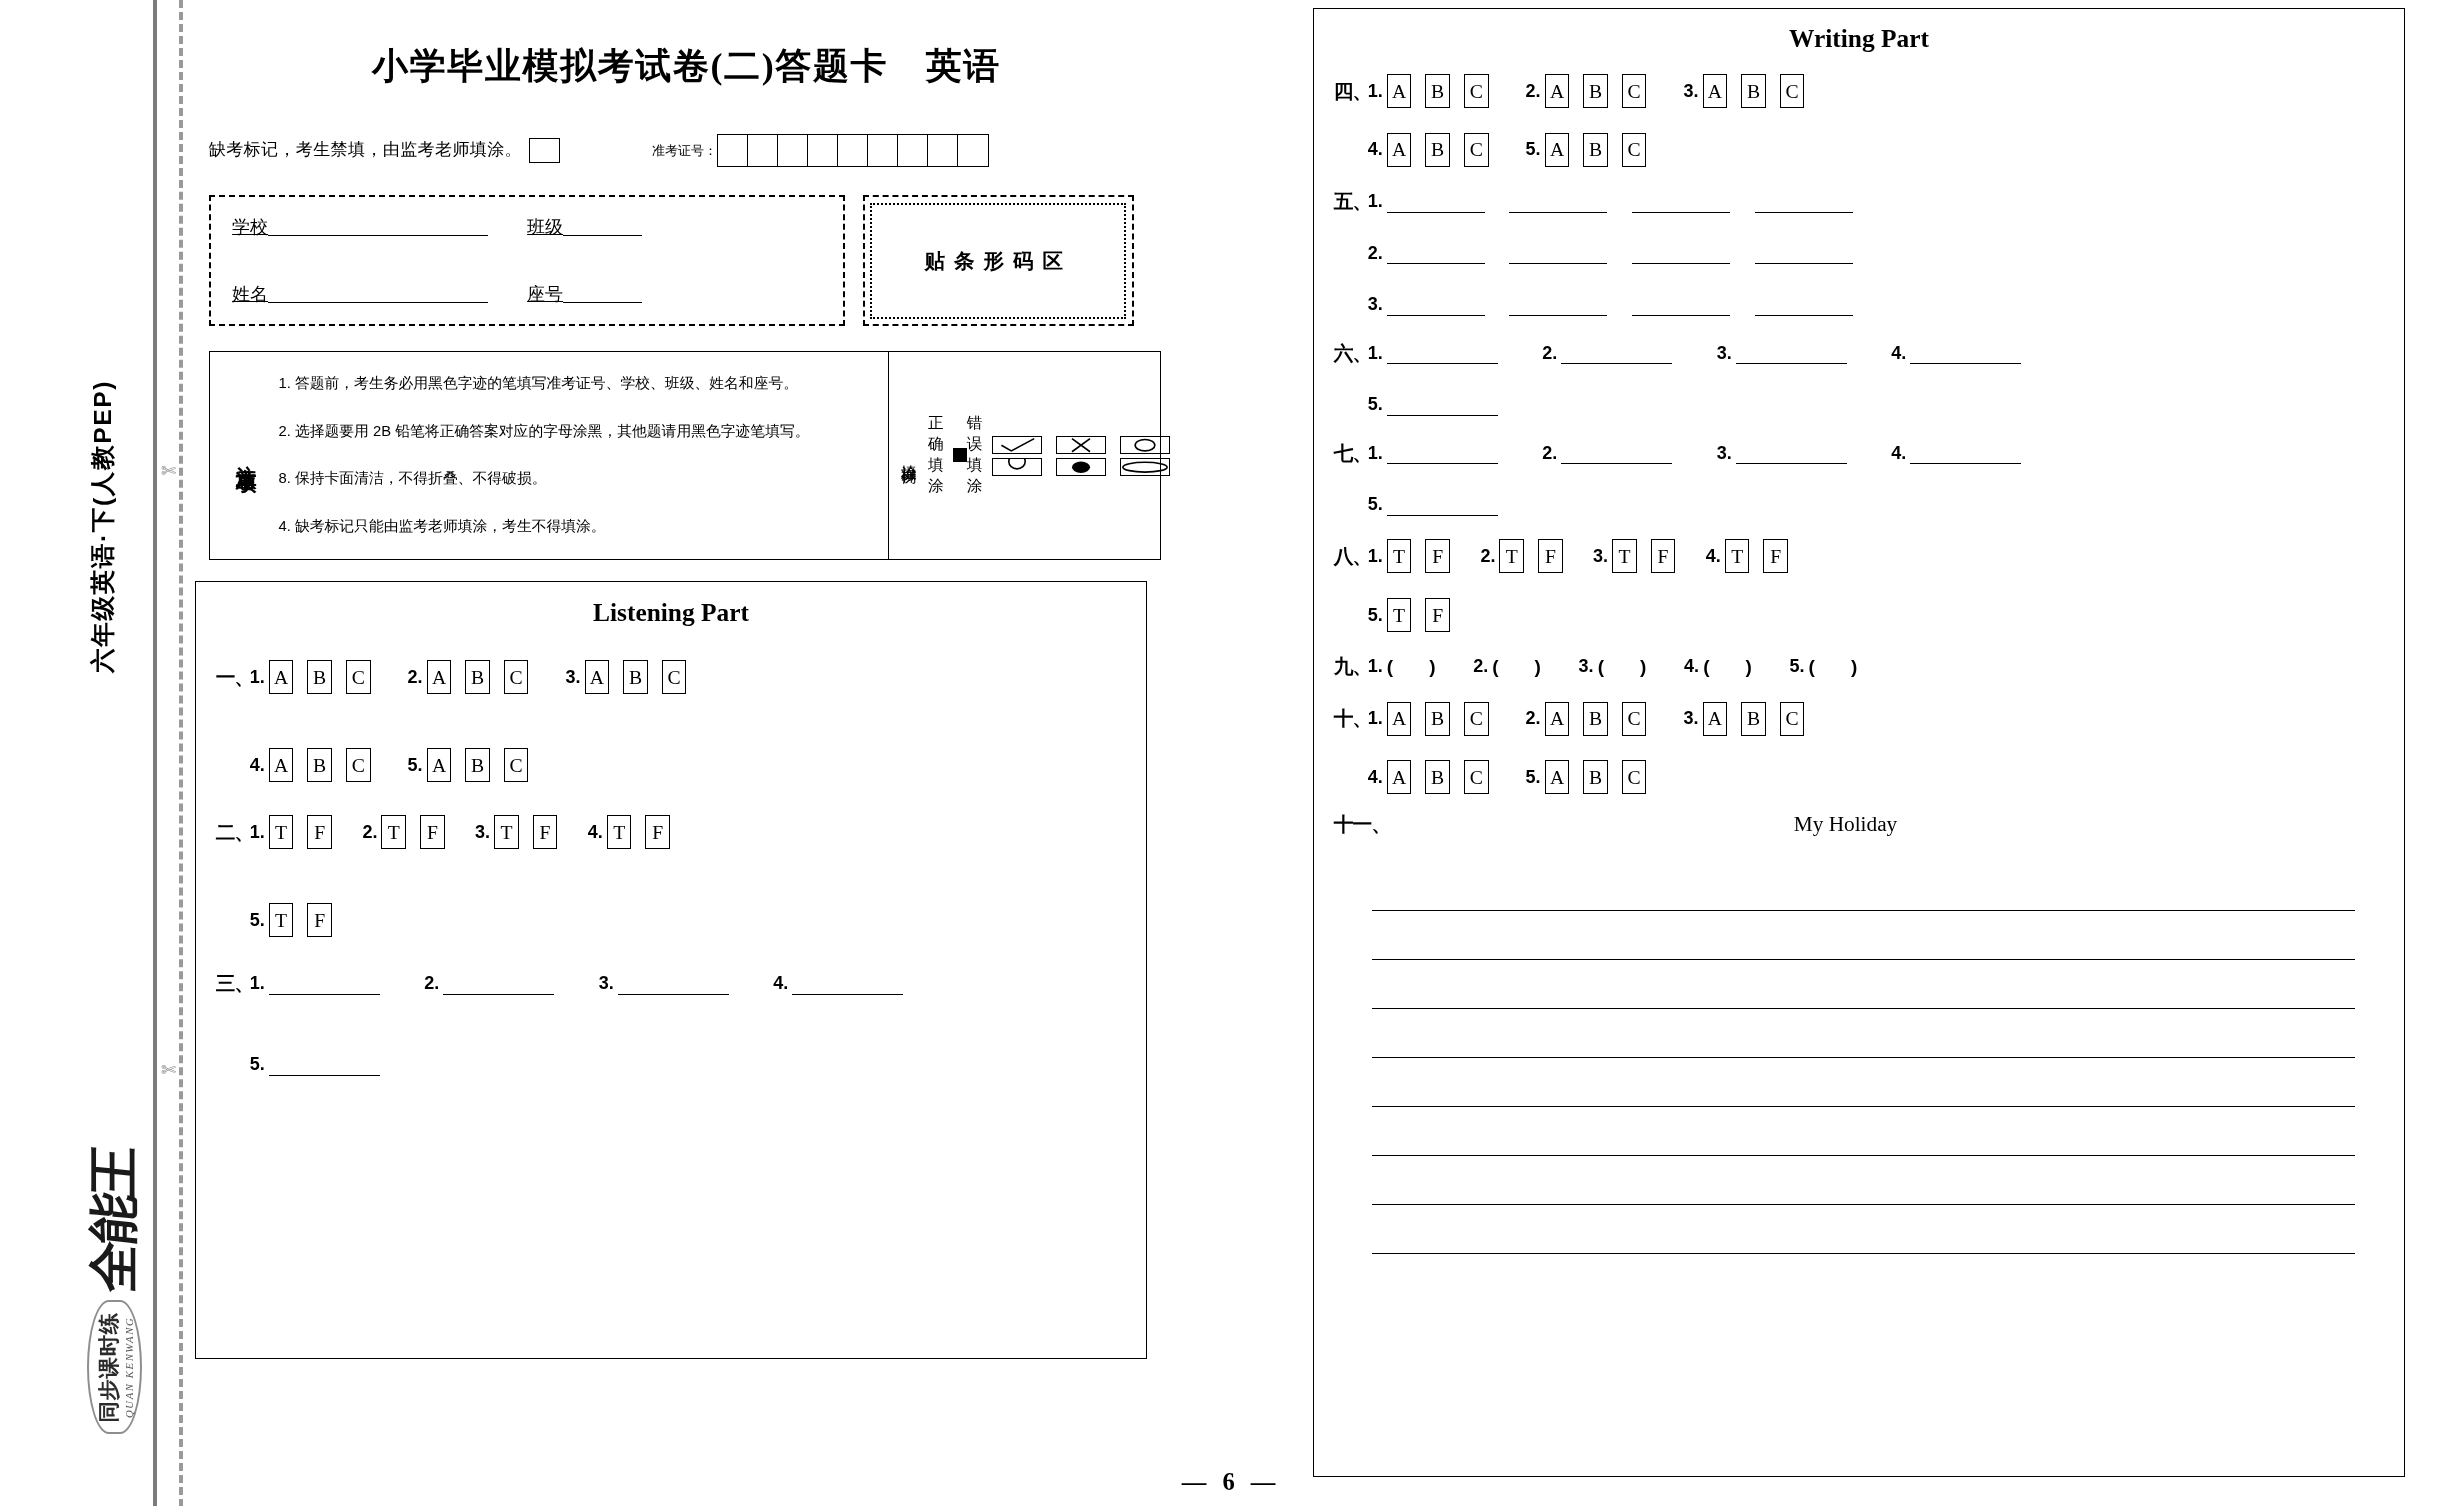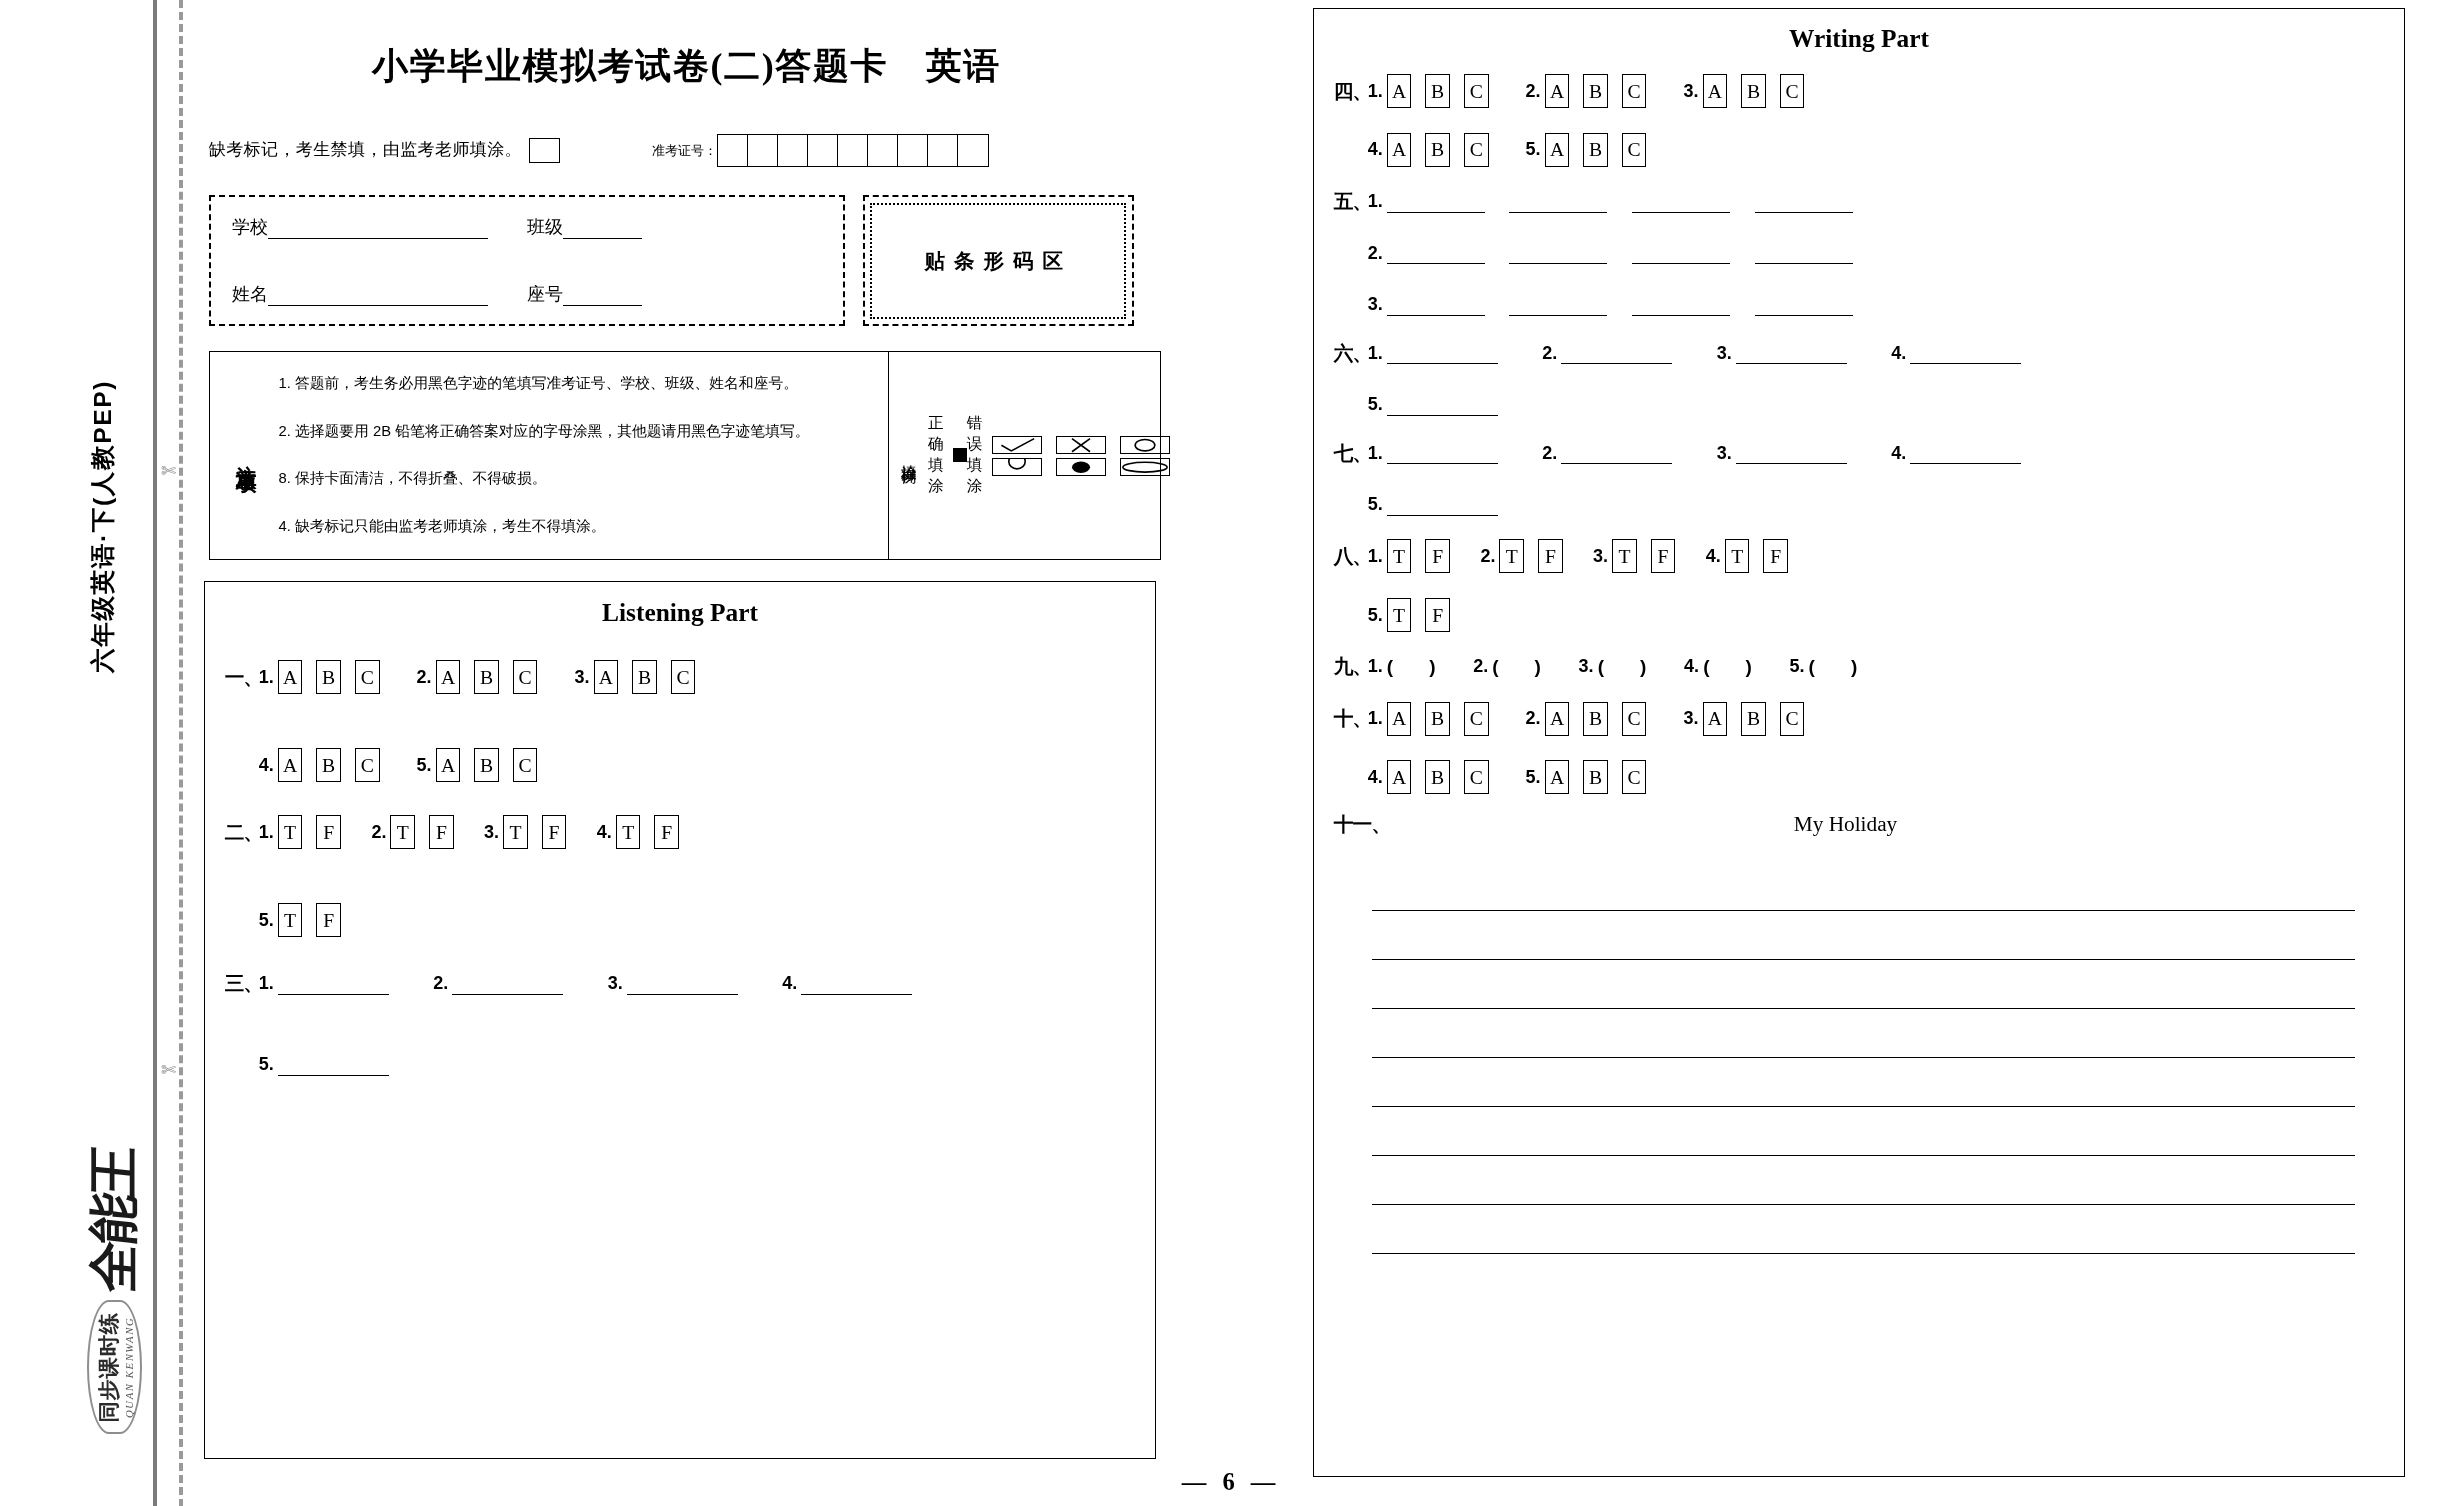--- a/index.html
+++ b/index.html
@@ -113,21 +113,21 @@
   
   #inforow { display: flex; margin-top: 28px; padding-left: 14.8px; gap: 18px; }
   #infobox {
     width: 636px; height: 131px;
     border: 2.5px dashed #000;
     padding: 18px 21.3px; box-sizing: border-box;
     display: flex; flex-direction: column; justify-content: space-between;
     font-family: "Liberation Sans", sans-serif; font-size: 18px;
   }
   .info-line { display: flex; align-items: flex-end; }
-  .info-field { display: flex; align-items: flex-end; }
+  .info-field { display: flex; align-items: center; text-decoration: underline; }
   .info-rule { border-bottom: 1.6px solid #000; height: 16.4px; }
   .rule-long  { width: 220px; }
   .rule-short { width: 79px; }
   .info-gap { width: 39px; }
 
   #barcode {
     width: 271px; height: 131px;
     border: 2.5px dashed #000;
     box-sizing: border-box; padding: 5.7px;
   }
@@ -194,22 +194,22 @@
   .wm { width: 48px; height: 16.4px; border: 1.6px solid #000; position: relative; }
   .wm svg { display: block; width: 100%; height: 100%; }
 
   
   .panel {
     border: 1.6px solid #000;
     box-sizing: border-box;
     position: relative;
   }
   #listening-panel {
-    margin-top: 21.3px; margin-left: 10px;
-    width: 952px; height: 878px;
+    margin-top: 21.3px; margin-left: 1px;
+    width: 952px; height: 778px;
     padding: 16.4px 19.7px;
   }
   #writing-panel {
     width: 1092px; height: 1469px;
     padding: 14.8px 19.7px 11.5px 19.7px;
   }
   .part-title {
     text-align: center;
     font-family: "Liberation Serif", serif;
     font-size: 25.4px; font-weight: bold;

